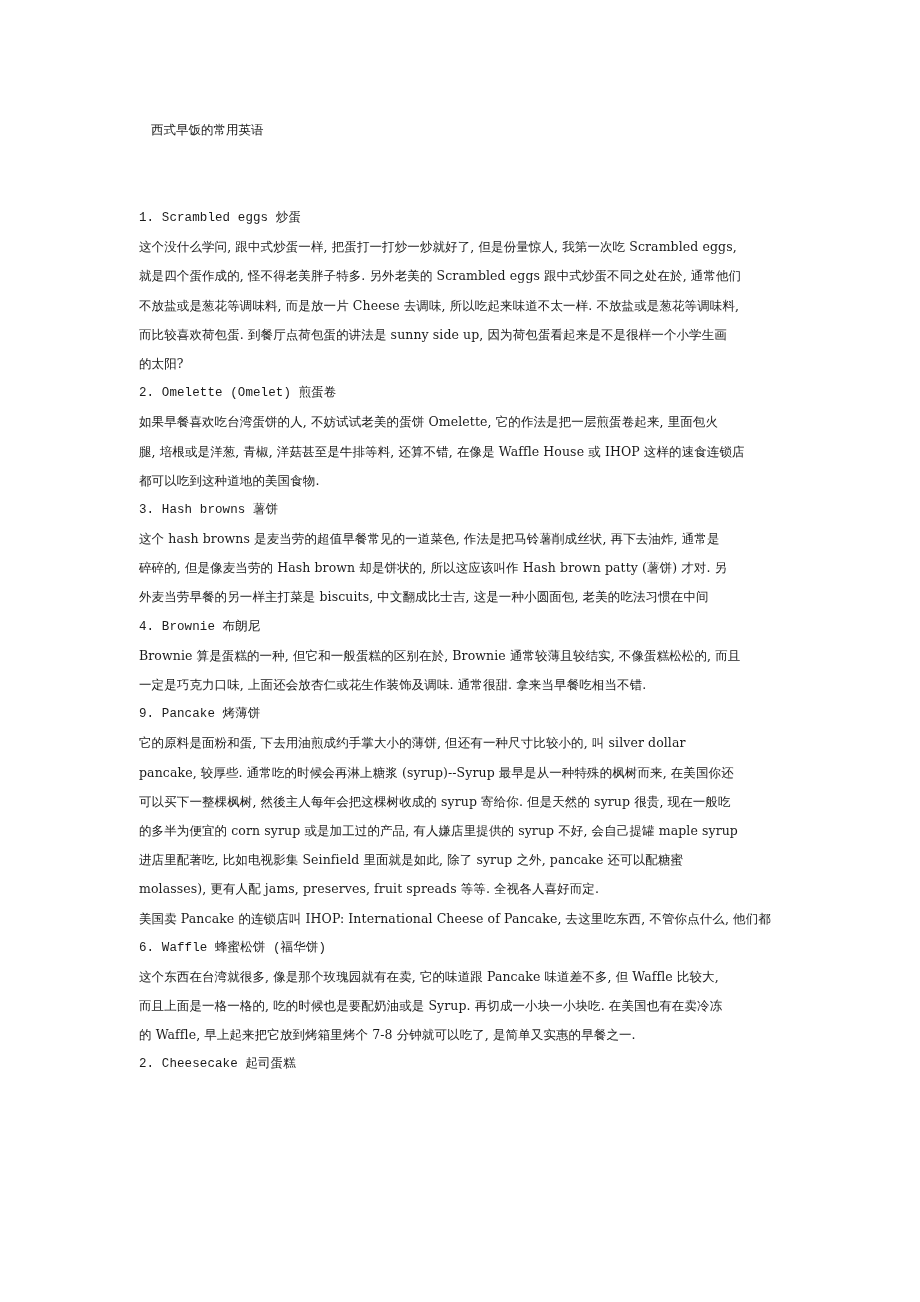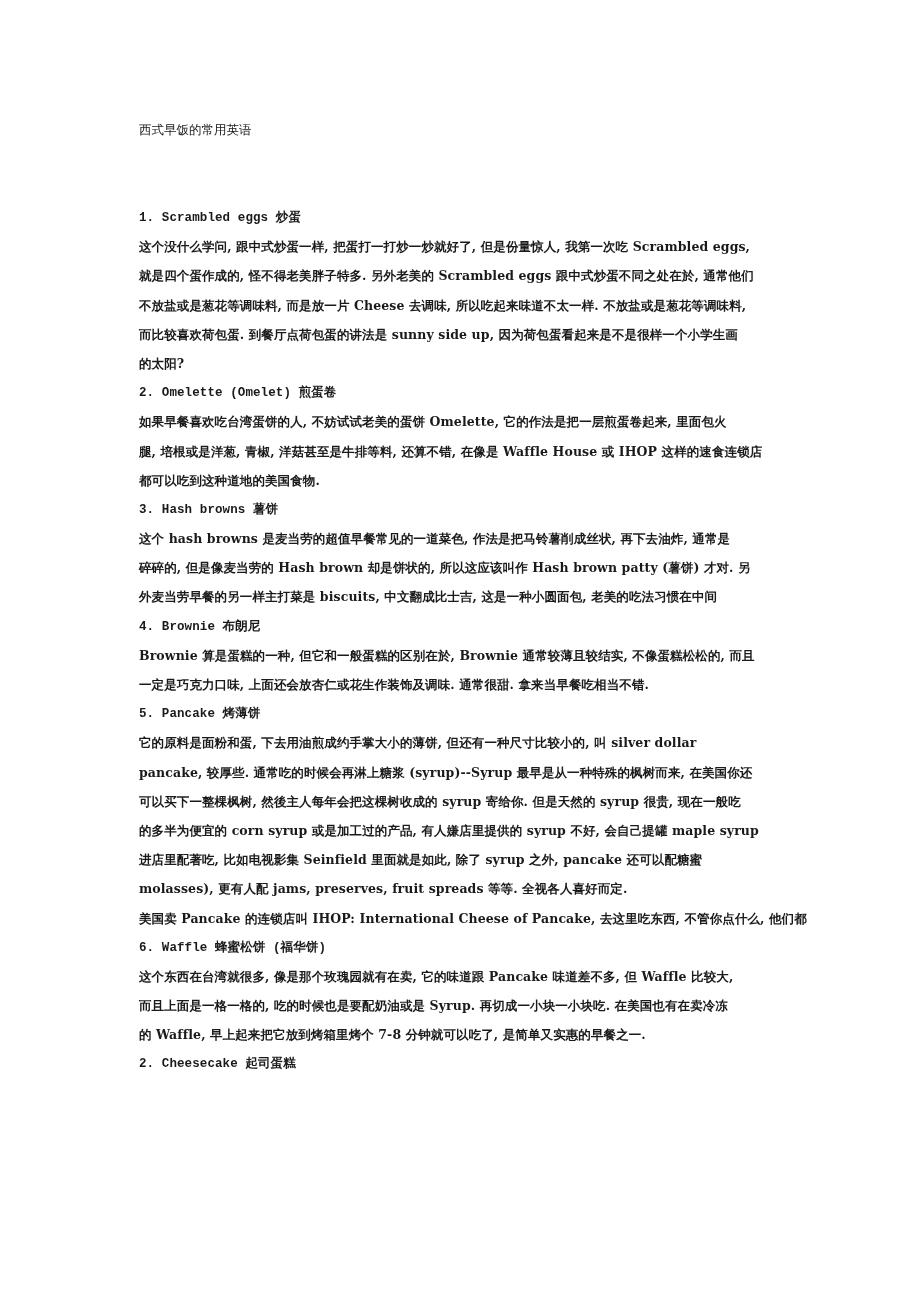--- a/index.html
+++ b/index.html
@@ -17,38 +17,37 @@
     }
     .page {
       position: absolute;
       left: 139px;
       top: 0;
       width: 660px;
     }
     .title {
       position: absolute;
       top: 121px;
-      left: 0;
+      left: 12px;
       font-size: 12.5px;
       line-height: 18px;
       white-space: nowrap;
     }
     .content {
       position: absolute;
       top: 208px;
       left: 0;
       width: 660px;
     }
     .line {
       font-size: 12.5px;
       height: 29.2px;
       line-height: 20px;
       white-space: nowrap;
       letter-spacing: 0.1px;
-      font-weight: bold;
     }
     .heading {
       font-family: "Liberation Mono", "DejaVu Sans Mono", monospace;
     }
   </style>
 </head>
 <body>
 
 <div class="page">
   <div class="title">西式早饭的常用英语</div>
@@ -69,21 +68,21 @@
 
     <div class="line heading">3. Hash browns 薯饼</div>
     <div class="line">这个 hash browns 是麦当劳的超值早餐常见的一道菜色, 作法是把马铃薯削成丝状, 再下去油炸, 通常是</div>
     <div class="line">碎碎的, 但是像麦当劳的 Hash brown 却是饼状的, 所以这应该叫作 Hash brown patty (薯饼) 才对. 另</div>
     <div class="line">外麦当劳早餐的另一样主打菜是 biscuits, 中文翻成比士吉, 这是一种小圆面包, 老美的吃法习惯在中间</div>
 
     <div class="line heading">4. Brownie 布朗尼</div>
     <div class="line">Brownie 算是蛋糕的一种, 但它和一般蛋糕的区别在於, Brownie 通常较薄且较结实, 不像蛋糕松松的, 而且</div>
     <div class="line">一定是巧克力口味, 上面还会放杏仁或花生作装饰及调味. 通常很甜. 拿来当早餐吃相当不错.</div>
 
-    <div class="line heading">5. Pancake 烤薄饼</div>
+    <div class="line heading">9. Pancake 烤薄饼</div>
     <div class="line">它的原料是面粉和蛋, 下去用油煎成约手掌大小的薄饼, 但还有一种尺寸比较小的, 叫 silver dollar</div>
     <div class="line">pancake, 较厚些. 通常吃的时候会再淋上糖浆 (syrup)--Syrup 最早是从一种特殊的枫树而来, 在美国你还</div>
     <div class="line">可以买下一整棵枫树, 然後主人每年会把这棵树收成的 syrup 寄给你. 但是天然的 syrup 很贵, 现在一般吃</div>
     <div class="line">的多半为便宜的 corn syrup 或是加工过的产品, 有人嫌店里提供的 syrup 不好, 会自己提罐 maple syrup</div>
     <div class="line">进店里配著吃, 比如电视影集 Seinfield 里面就是如此, 除了 syrup 之外, pancake 还可以配糖蜜</div>
     <div class="line">molasses), 更有人配 jams, preserves, fruit spreads 等等. 全视各人喜好而定.</div>
     <div class="line">美国卖 Pancake 的连锁店叫 IHOP: International Cheese of Pancake, 去这里吃东西, 不管你点什么, 他们都</div>
 
     <div class="line heading">6. Waffle 蜂蜜松饼 (福华饼)</div>
     <div class="line">这个东西在台湾就很多, 像是那个玫瑰园就有在卖, 它的味道跟 Pancake 味道差不多, 但 Waffle 比较大,</div>

